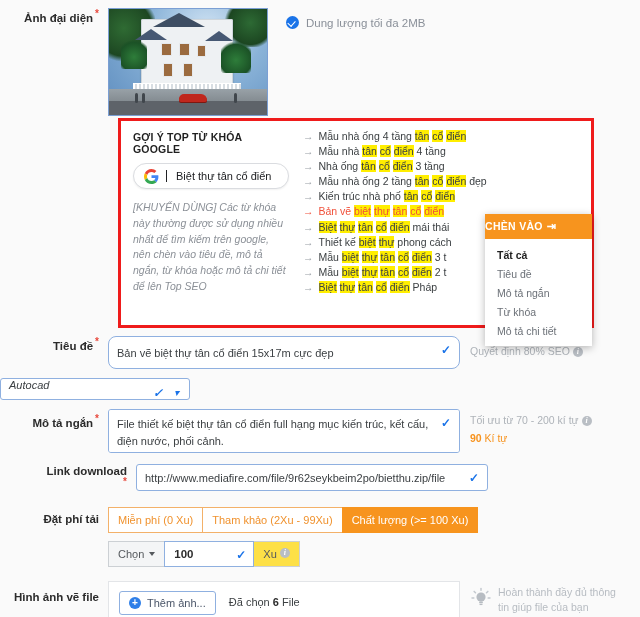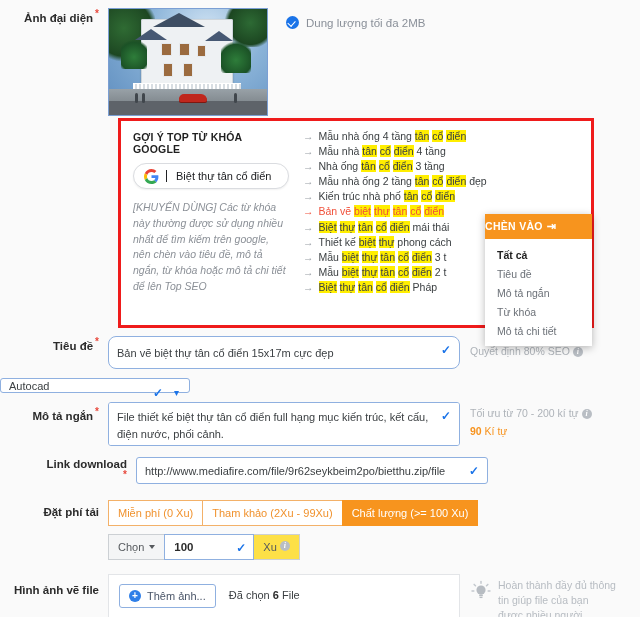--- a/index.html
+++ b/index.html
@@ -121,22 +121,22 @@
   .ctrl { position:relative; }
   .tbox {
     border:1px solid #8fb0e0; border-radius:3px; background:#fff;
     font-family:"Liberation Sans", sans-serif; font-size:11px; color:#3c4043;
     padding:6px 26px 6px 8px; outline:none;
   }
   .okchk { position:absolute; color:#1a73e8; font-size:12px; font-weight:bold; pointer-events:none; }
 
   #title-input { width:352px; height:33px;border-radius:8px; }
   #cat-select {
-    width:190px; height:15px; border:1px solid #8fb0e0; border-radius:3px; background:#fff;
-    display:flex; align-items:center; padding:0 8px; font-size:11px; color:#3c4043; position:relative;
+    width:190px; height:22px; border:1px solid #8fb0e0; border-radius:3px; background:#fff;
+    display:flex; align-items:flex-start; padding:0 8px; font-size:11px; color:#3c4043; position:relative;font-style:italic;
   }
   #desc-area { width:352px; height:44px; resize:none; line-height:1.5; }
   #link-input { width:352px; height:27px; }
 
   .side { font-size:10.5px; color:#aeb3b9; padding-left:10px; padding-top:7px; line-height:1.5; }
   .side .amber { color:#f7931e; font-weight:bold; }
   .info-ico {
     display:inline-block; width:10px; height:10px; border-radius:50%; background:#b9bec4; color:#fff;
     font-size:8px; line-height:10px; text-align:center; font-style:italic; font-weight:bold;
     vertical-align:middle; margin-left:3px; font-family:"Liberation Serif", serif;

